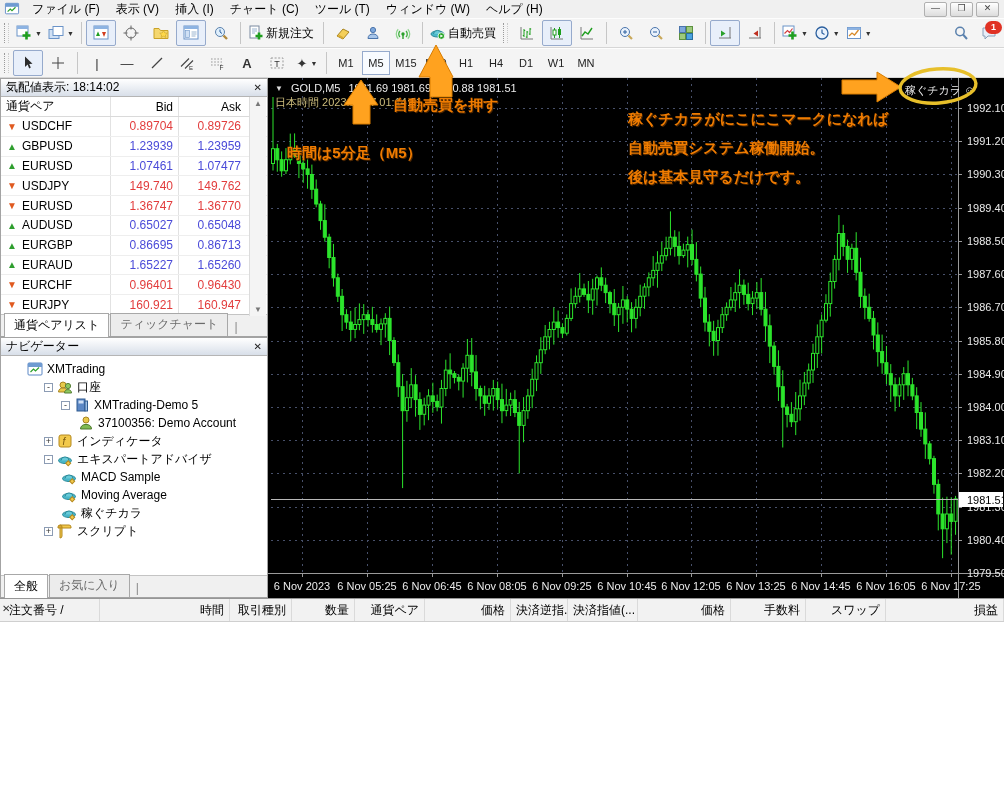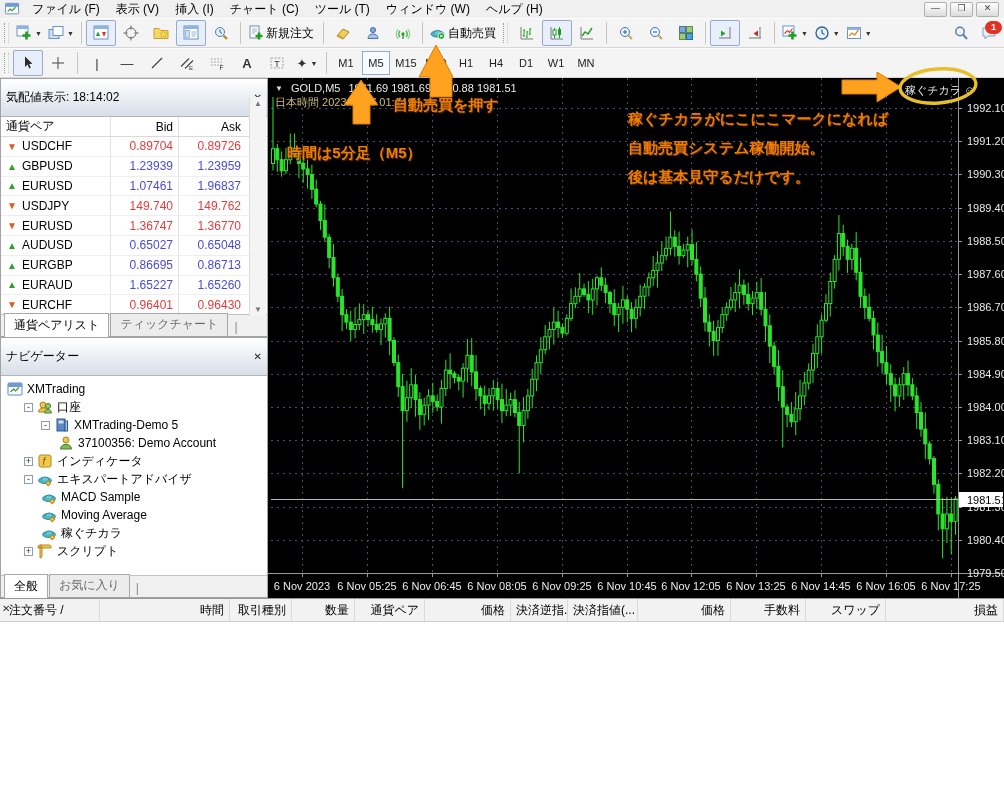--- a/index.html
+++ b/index.html
@@ -31,21 +31,21 @@
   .badge-wrap{position:relative;width:26px;height:24px;display:flex;align-items:center;justify-content:center;}
   .badge{position:absolute;top:0;right:0;min-width:13px;height:13px;background:#e03224;color:#fff;
     border-radius:8px;font-size:9px;line-height:13px;text-align:center;font-weight:bold;padding:0 2px;}
   
   .content{position:relative;height:520px;background:#000;}
   .panel{position:absolute;left:0;width:268px;border:1px solid #a3a3a3;box-sizing:border-box;
     background:#fff;display:flex;flex-direction:column;}
   #market-panel{top:0;height:259px;}
   #nav-panel{top:259px;height:261px;}
   .panel-title{height:17px;flex:0 0 17px;background:linear-gradient(#ffffff,#d8dfe9);
-    border-bottom:1px solid #b5b5b5;display:flex;align-items:center;padding:10px 5px;}
+    border-bottom:1px solid #b5b5b5;display:flex;align-items:center;padding:0 5px;}
   .panel-close{margin-left:auto;font-size:10px;font-weight:bold;color:#222;line-height:1;}
   .mw-header{display:flex;height:19px;flex:0 0 19px;border-bottom:1px solid #dadada;align-items:center;}
   .mw-c0{width:104px;padding-left:5px;}
   .mw-c1{width:68px;text-align:right;padding-right:5px;border-left:1px solid #e2e2e2;height:100%;display:flex;align-items:center;justify-content:flex-end;box-sizing:border-box;}
   .mw-c2{width:68px;text-align:right;padding-right:5px;border-left:1px solid #e2e2e2;height:100%;display:flex;align-items:center;justify-content:flex-end;box-sizing:border-box;}
   .mw-rows{flex:1;overflow:hidden;}
   .mw-row{display:flex;height:19.8px;align-items:center;border-bottom:1px solid #eeeeee;box-sizing:border-box;}
   .mw-sym{display:flex;align-items:center;gap:4px;}
   .mw-arrow{font-size:10px;width:12px;text-align:center;}
   .arrow-up{color:#2f9e2f;} .arrow-down{color:#e05a20;}
@@ -53,21 +53,21 @@
   .mw-scroll{position:absolute;right:1px;top:18px;width:16px;height:219px;background:#f4f4f4;
     border-left:1px solid #dcdcdc;display:flex;flex-direction:column;justify-content:space-between;align-items:center;}
   .scroll-btn{font-size:8px;color:#777;width:100%;text-align:center;padding:2px 0;}
   .panel-tabs{height:21px;flex:0 0 21px;display:flex;align-items:flex-end;background:#f0f0f0;
     border-top:1px solid #c4c4c4;padding-left:3px;}
   .ptab{padding:2px 9px 3px;border:1px solid #a8a8a8;border-bottom:none;background:#ececec;color:#6a6a6a;margin-right:1px;}
   .ptab.active{background:#fff;color:#000;position:relative;top:1px;padding-top:3px;}
   .tab-pipe{color:#888;margin-left:5px;padding-bottom:2px;}
   
   .nav-tree{flex:1;overflow:hidden;padding-top:4px;}
-  .nav-row{height:18px;display:flex;align-items:center;}
+  .nav-row{height:18px;display:flex;align-items:center;margin-left:20px;}
   .expander{width:9px;height:9px;flex:0 0 9px;border:1px solid #8c9cb4;background:#fff;font-size:9px;
     line-height:7px;text-align:center;color:#333;margin-right:4px;box-sizing:border-box;}
   .nav-ico{width:16px;height:16px;margin-right:4px;flex:0 0 16px;}
   
   #chartarea{position:absolute;left:268px;top:0;width:736px;height:520px;background:#000;}
   .chart-header{position:absolute;left:7px;top:4px;color:#ececec;font-size:11px;display:flex;gap:8px;align-items:center;}
   .chart-header .dd{font-size:8px;color:#dcdcdc;}
   .chart-subheader{position:absolute;left:7px;top:17px;color:#cdbd7e;font-size:11px;}
   .ea-label{position:absolute;left:637px;top:5px;color:#f0f0f0;font-size:11px;white-space:nowrap;}
   .ann{position:absolute;font-weight:bold;color:#f07c00;text-shadow:1px 1px 0 #4d2600;white-space:nowrap;}
@@ -394,21 +394,21 @@
             </div>
             <div class="mw-c1 val-up">1.23939</div>
             <div class="mw-c2 val-up">1.23959</div>
           </div>
           <div class="mw-row">
             <div class="mw-c0 mw-sym">
               <span class="mw-arrow arrow-up">▲</span>
               <span>EURUSD</span>
             </div>
             <div class="mw-c1 val-up">1.07461</div>
-            <div class="mw-c2 val-up">1.96837</div>
+            <div class="mw-c2 val-up">1.07477</div>
           </div>
           <div class="mw-row">
             <div class="mw-c0 mw-sym">
               <span class="mw-arrow arrow-down">▼</span>
               <span>USDJPY</span>
             </div>
             <div class="mw-c1 val-down">149.740</div>
             <div class="mw-c2 val-down">149.762</div>
           </div>
           <div class="mw-row">

